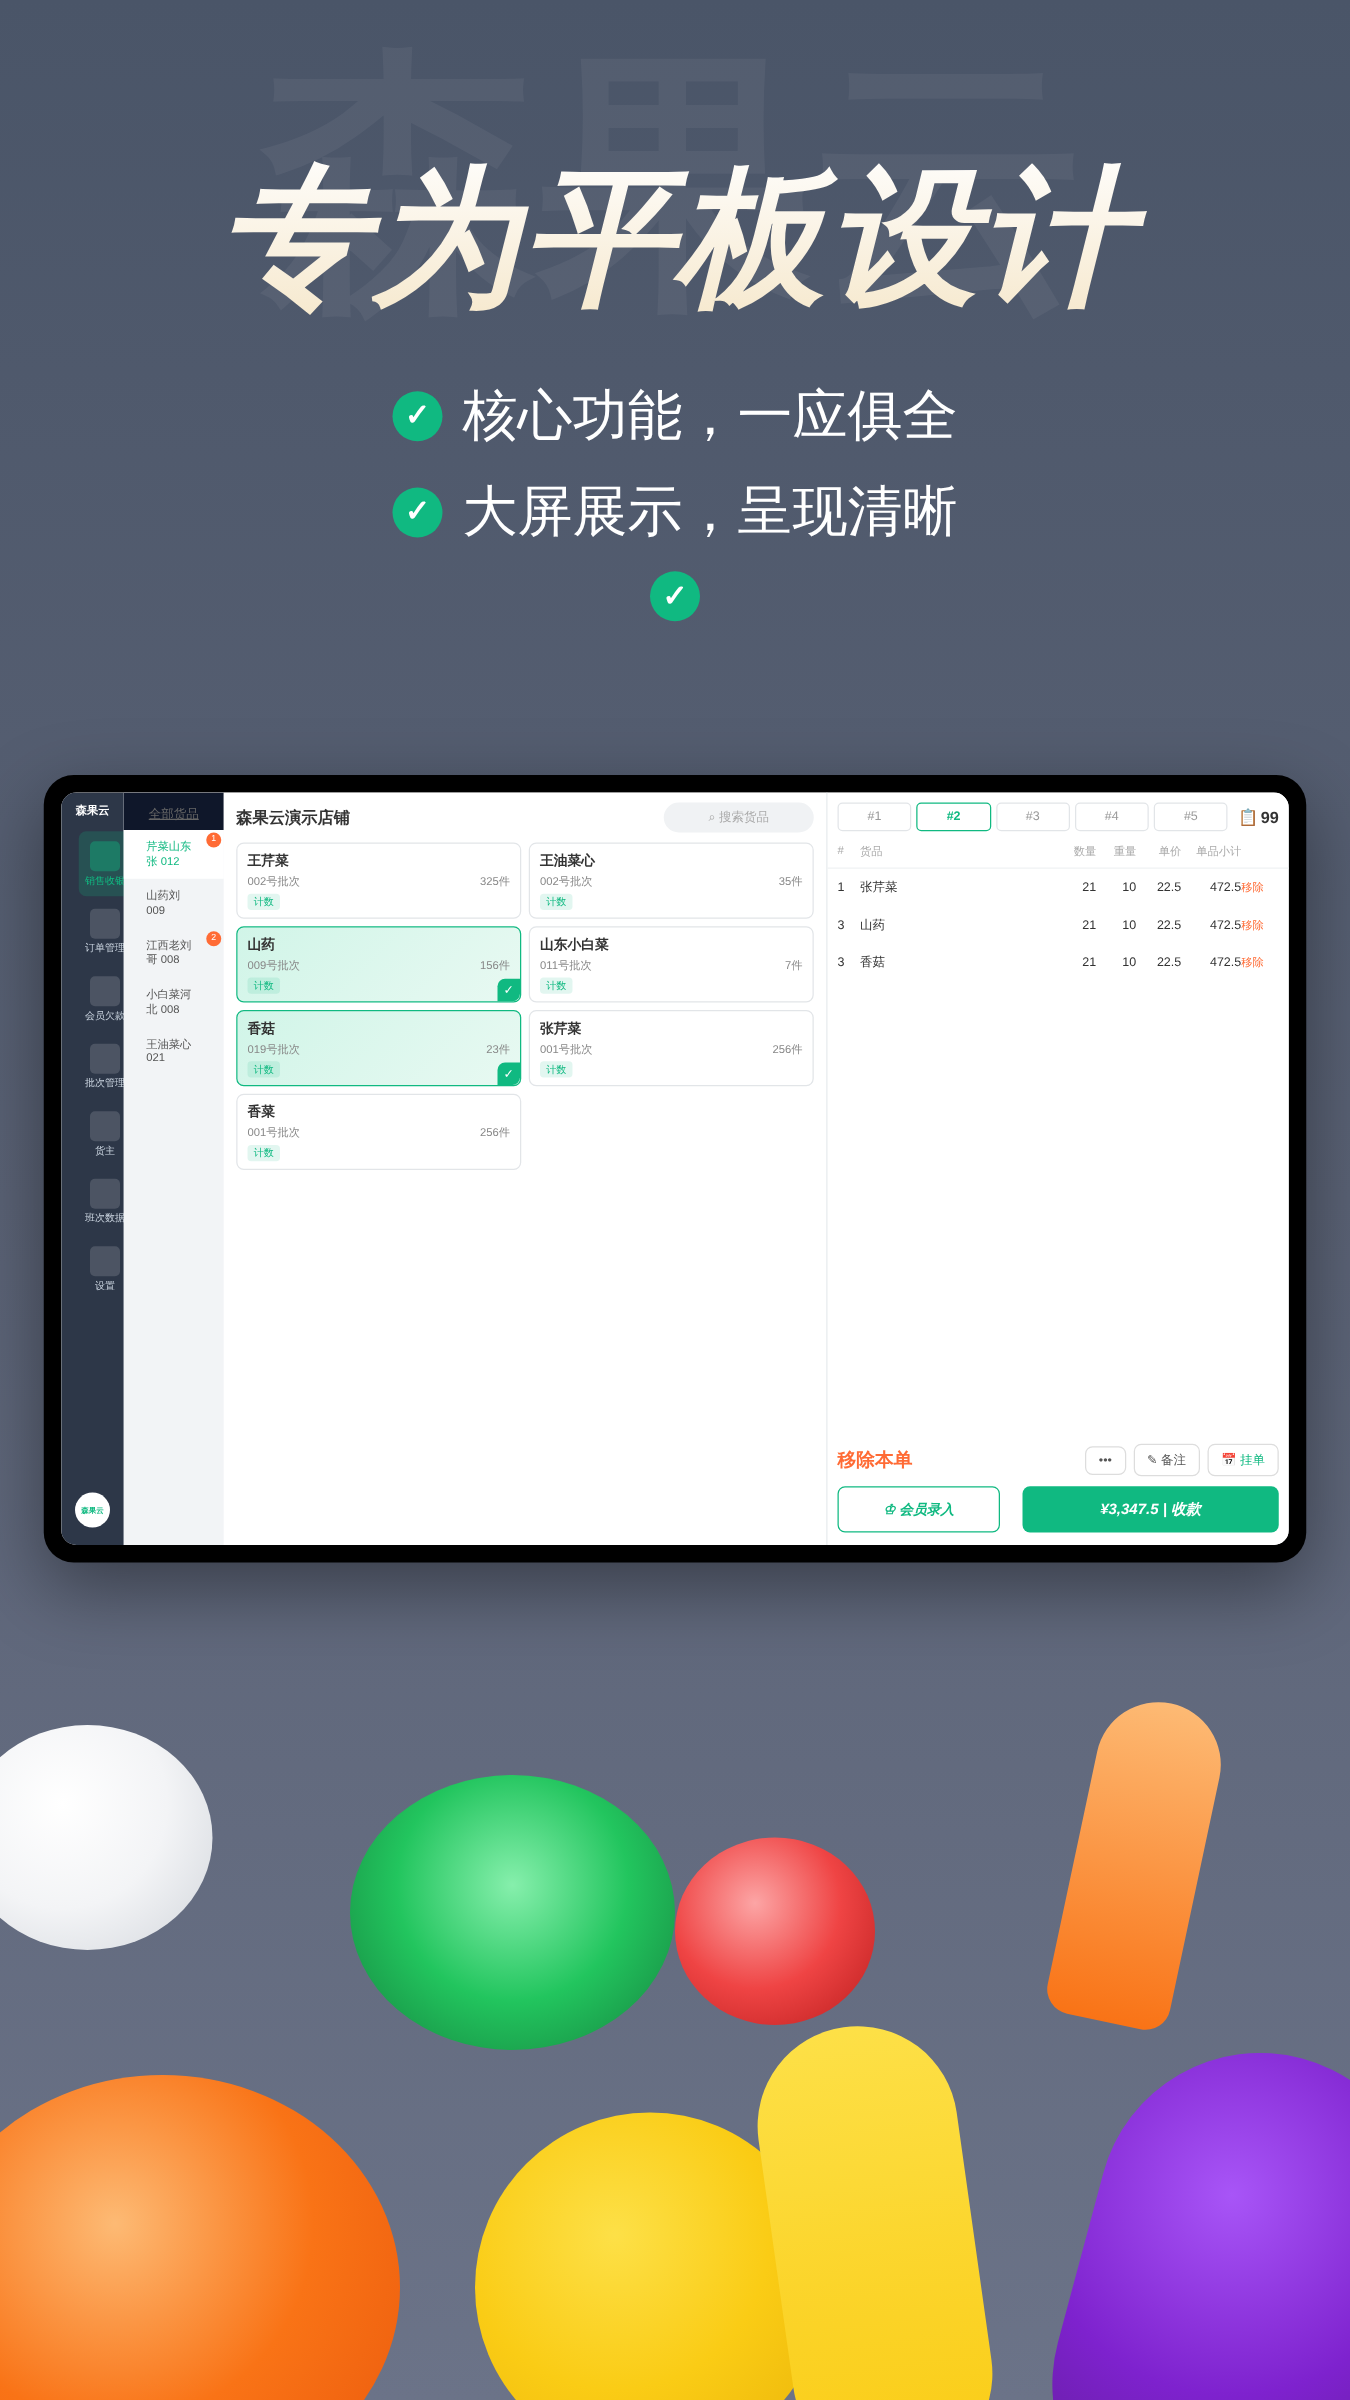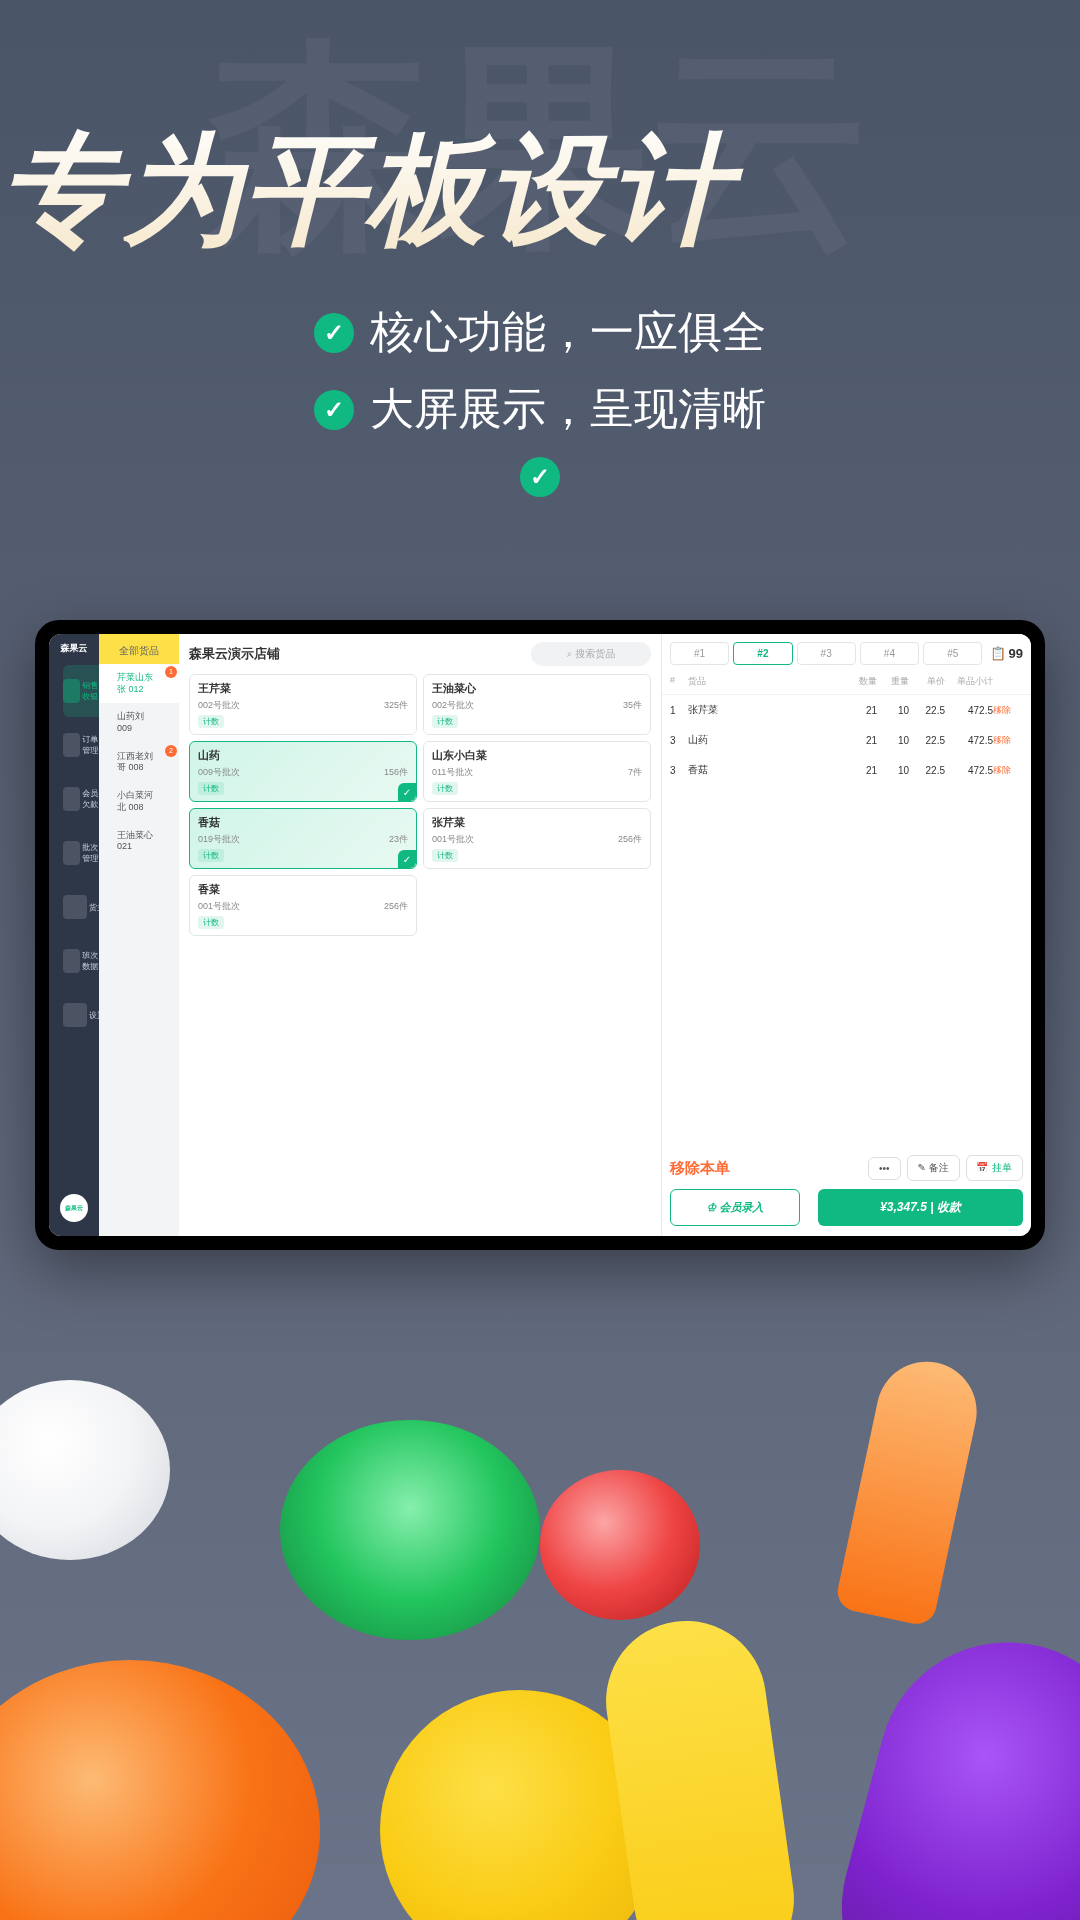--- a/index.html
+++ b/index.html
@@ -17,21 +17,21 @@
   left: 50%;
   transform: translateX(-50%);
   font-size: 220px;
   font-weight: 900;
   color: rgba(255,255,255,0.05);
   white-space: nowrap;
   z-index: 0;
 }
 .hero-title {
   position: relative;
-  text-align: left;
+  text-align: center;
   font-size: 120px;
   font-weight: 900;
   font-style: italic;
   background: linear-gradient(180deg, #ffffff 0%, #f5e6c8 100%);
   -webkit-background-clip: text;
   -webkit-text-fill-color: transparent;
   background-clip: text;
   margin-top: 110px;
   letter-spacing: 2px;
   z-index: 1;
@@ -101,21 +101,21 @@
   color: #fff;
   font-size: 9px;
   font-weight: bold;
   padding: 2px 4px;
   margin-bottom: 6px;
 }
 .nav-item {
   width: 42px;
   height: 52px;
   display: flex;
-  flex-direction: row;
+  flex-direction: column;
   align-items: center;
   justify-content: center;
   gap: 2px;
   color: #cbd5e0;
   font-size: 8px;
   border-radius: 6px;
   cursor: pointer;
   margin-left: 20px;
 }
 .nav-item.active { background: rgba(16,185,129,0.2); color: #10b981; }
@@ -141,21 +141,22 @@
   width: 80px;
   background: #f2f4f6;
   display: flex;
   flex-direction: column;
 }
 .cat-header {
   font-size: 10px;
   padding: 10px 6px 6px;
   color: #666;
   text-align: center;
-  background: #fde047;
+  background: #0f172a;
+  text-decoration: underline;
 }
 .cat-item {
   padding: 8px 18px;
   font-size: 9px;
   color: #555;
   line-height: 1.3;
   cursor: pointer;
   position: relative;
 }
 .cat-item.active { background: #fff; color: #10b981; }

